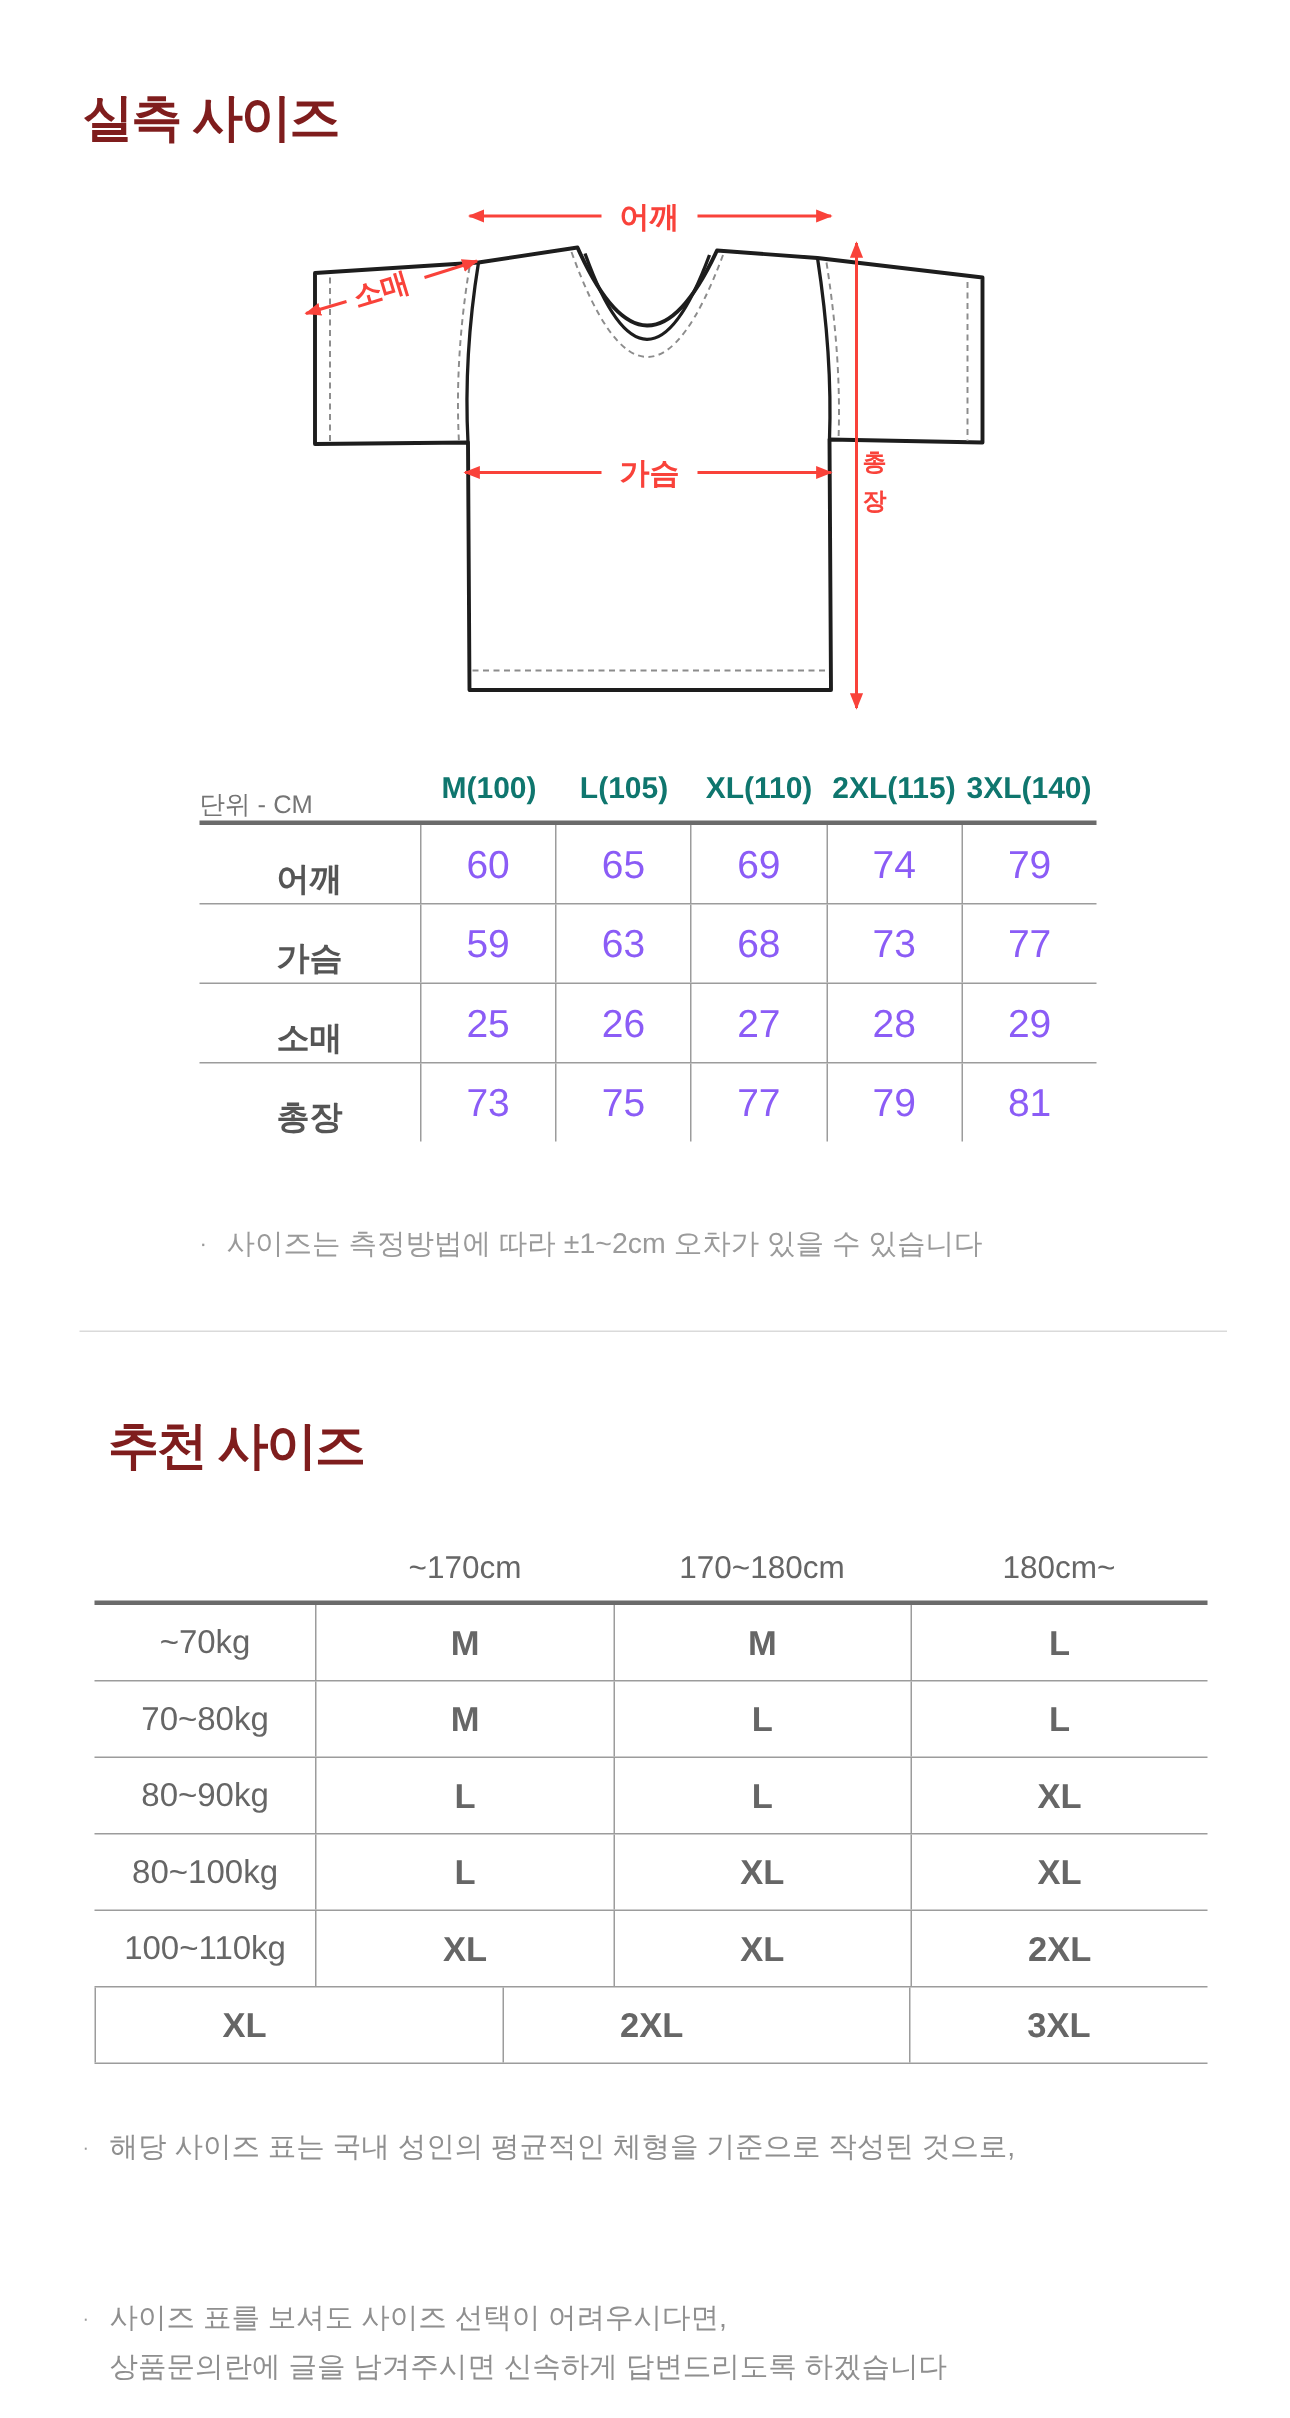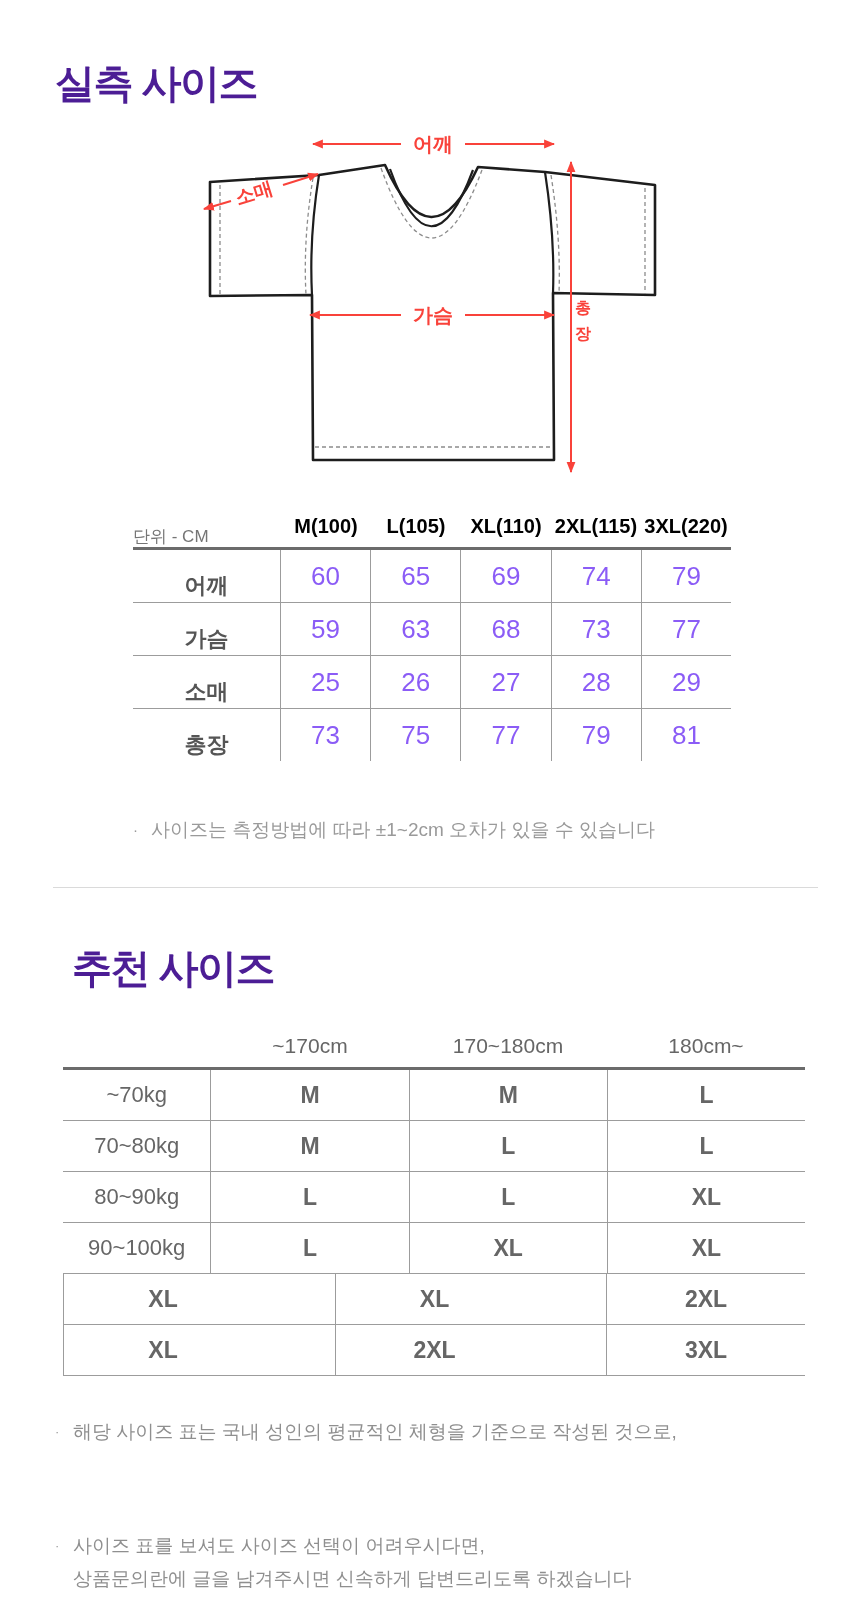--- a/index.html
+++ b/index.html
@@ -1,18 +1,18 @@
 <!DOCTYPE html>
 <html><head>
 <meta charset="utf-8">
 <style>
   html,body{margin:0;padding:0;background:#fff;}
   #page{position:relative;width:860px;height:1612px;background:#fff;overflow:hidden;
         font-family:"Liberation Sans","DejaVu Sans",sans-serif;}
-  .sec-title{position:absolute;font-size:40px;font-weight:800;color:#4c1d95;letter-spacing:-1.5px;}
+  .sec-title{position:absolute;font-size:34px;font-weight:800;color:#7f1d1d;letter-spacing:-1.5px;}
   #title1{left:55px;top:56px;}
   #title2{left:72px;top:941px;}
 
   #diagram{position:absolute;left:150px;top:115px;}
 
   
   #t1{position:absolute;left:133px;top:506px;width:598px;}
   #t2{position:absolute;left:63px;top:1025px;width:742px;}
   .thead{display:flex;align-items:center;border-bottom:3px solid #6b6b6b;}
   #t1 .thead{height:41px;}
@@ -22,21 +22,21 @@
   #t1 .trow{height:52px;}
   #t2 .trow{height:50px;justify-content:space-between;}
   #t2 .trow:last-child{border-bottom:1px solid #9c9c9c;}
   .cell{display:flex;align-items:center;justify-content:center;}
   #t1 .lcol{width:148px;margin-top:19px;}
   #t1 .vcol{width:90px;}
   #t2 .lcol{width:148px;}
   #t2 .vcol{width:198px;}
   .trow .vcol{border-left:1px solid #9c9c9c;}
   .unit{justify-content:flex-start;font-size:17px;color:#757575;}
-  #t1 .hcell{font-size:20px;font-weight:600;color:#000000;}
+  #t1 .hcell{font-size:20px;font-weight:600;color:#0f766e;}
   #t2 .hcell{font-size:21px;font-weight:500;color:#666;}
   #t1 .rlabel{font-size:22px;font-weight:700;color:#555;}
   #t1 .rval{font-size:26px;color:#8b5cf6;}
   #t2 .rlabel{font-size:22px;color:#666;}
   #t2 .rval{font-size:23px;font-weight:700;color:#666;}
 
   
   .note{position:absolute;display:flex;color:#9a9a9a;font-size:19px;}
   .note .dot{width:18px;font-size:14px;flex:none;}
   #note1{left:133px;top:817px;line-height:26px;}
@@ -100,21 +100,21 @@
     <text x="433" y="224" text-anchor="middle" font-size="16" font-weight="700" fill="#f9423a">장</text>
   </svg>
 
   <div id="t1">
     <div class="thead">
       <div class="cell lcol unit">단위 - CM</div>
       <div class="cell vcol hcell" style="border:none;">M(100)</div>
       <div class="cell vcol hcell" style="border:none;">L(105)</div>
       <div class="cell vcol hcell" style="border:none;">XL(110)</div>
       <div class="cell vcol hcell" style="border:none;">2XL(115)</div>
-      <div class="cell vcol hcell" style="border:none;">3XL(220)</div>
+      <div class="cell vcol hcell" style="border:none;">3XL(140)</div>
     </div>
     <div class="trow">
       <div class="cell lcol rlabel">어깨</div>
       <div class="cell vcol rval">60</div>
       <div class="cell vcol rval">65</div>
       <div class="cell vcol rval">69</div>
       <div class="cell vcol rval">74</div>
       <div class="cell vcol rval">79</div>
     </div>
     <div class="trow">
@@ -171,26 +171,27 @@
       <div class="cell vcol rval">L</div>
       <div class="cell vcol rval">L</div>
     </div>
     <div class="trow">
       <div class="cell lcol rlabel">80~90kg</div>
       <div class="cell vcol rval">L</div>
       <div class="cell vcol rval">L</div>
       <div class="cell vcol rval">XL</div>
     </div>
     <div class="trow">
-      <div class="cell lcol rlabel">90~100kg</div>
-      <div class="cell vcol rval">L</div>
-      <div class="cell vcol rval">XL</div>
-      <div class="cell vcol rval">XL</div>
-    </div>
-    <div class="trow">
+      <div class="cell lcol rlabel">80~100kg</div>
+      <div class="cell vcol rval">L</div>
+      <div class="cell vcol rval">XL</div>
+      <div class="cell vcol rval">XL</div>
+    </div>
+    <div class="trow">
+      <div class="cell lcol rlabel">100~110kg</div>
       <div class="cell vcol rval">XL</div>
       <div class="cell vcol rval">XL</div>
       <div class="cell vcol rval">2XL</div>
     </div>
     <div class="trow">
       <div class="cell vcol rval">XL</div>
       <div class="cell vcol rval">2XL</div>
       <div class="cell vcol rval">3XL</div>
     </div>
   </div>

